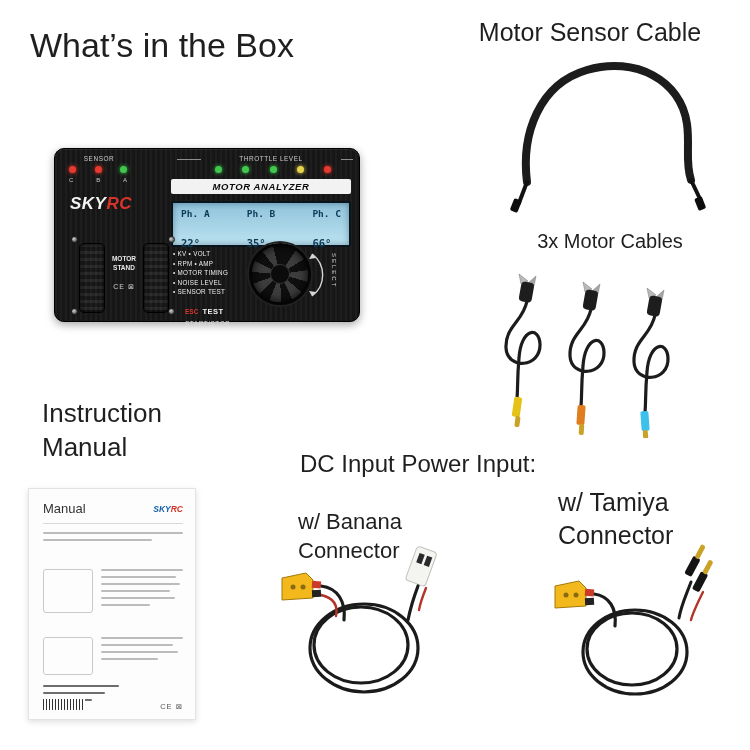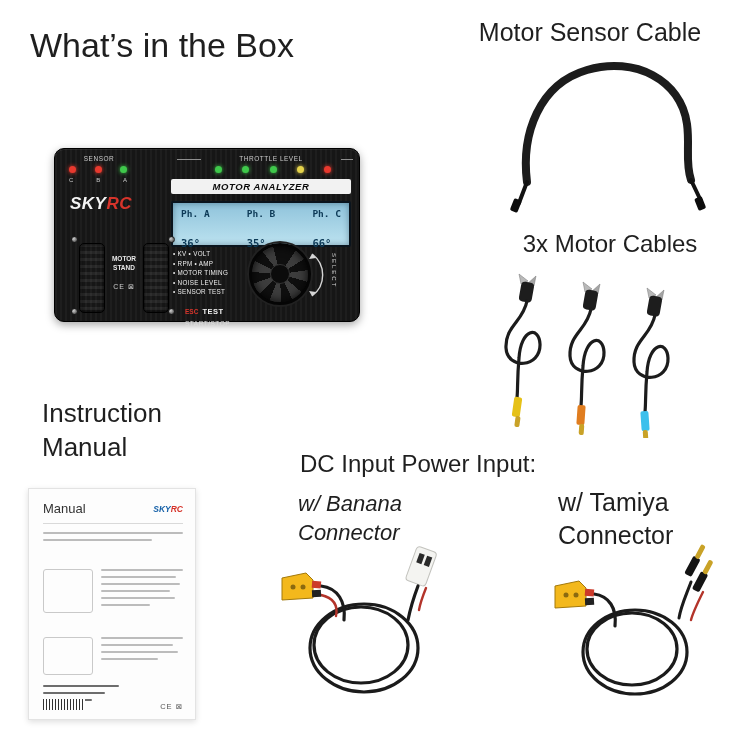--- a/index.html
+++ b/index.html
@@ -7,24 +7,24 @@
   .canvas {
     position:relative; width:750px; height:750px; background:#ffffff;
     font-family:"Liberation Sans", sans-serif; overflow:hidden; color:#212121;
   }
   .preline { white-space:pre-line; }
 
   
   .page-title { position:absolute; left:30px; top:26px; font-size:34px; font-weight:500; color:#1f1f1f; }
   .item-label { color:#1f1f1f; }
   .sensor-cable-label { position:absolute; left:450px; top:18px; width:280px; text-align:center; font-size:25px; }
-  .motor-cables-label { position:absolute; left:492px; top:230px; width:236px; text-align:center; font-size:24px; }
+  .motor-cables-label { position:absolute; left:492px; top:230px; width:236px; text-align:center; font-size:20px; }
   .instruction-label  { position:absolute; left:42px; top:396px; font-size:26px; line-height:1.32; }
   .dc-heading         { position:absolute; left:300px; top:450px; font-size:24px; }
-  .banana-label       { position:absolute; left:298px; top:490px; font-size:22px; line-height:1.3;font-style:italic; }
+  .banana-label       { position:absolute; left:298px; top:508px; font-size:22px; line-height:1.3; }
   .tamiya-label       { position:absolute; left:558px; top:486px; font-size:25px; line-height:1.3; }
 
   
   .sensor-cable-art { position:absolute; left:495px; top:50px; width:220px; height:165px; }
   .motor-cables-art { position:absolute; left:483px; top:270px; width:218px; height:168px; }
   .banana-cable-art { position:absolute; left:272px; top:540px; width:185px; height:175px; }
   .tamiya-cable-art { position:absolute; left:545px; top:540px; width:185px; height:175px; }
 
   
   .device {
@@ -164,21 +164,21 @@
 
     <div class="product-banner">MOTOR ANALYZER</div>
 
     <div class="brand">
       <span class="brand-sky">SKY</span><span class="brand-rc">RC</span>
     </div>
 
     <div class="lcd">
       <div class="lcd-cell">
         <span class="lcd-name">Ph. A</span>
-        <span class="lcd-value">36°</span>
+        <span class="lcd-value">22°</span>
       </div>
       <div class="lcd-cell">
         <span class="lcd-name">Ph. B</span>
         <span class="lcd-value">35°</span>
       </div>
       <div class="lcd-cell">
         <span class="lcd-name">Ph. C</span>
         <span class="lcd-value">66°</span>
       </div>
     </div>

